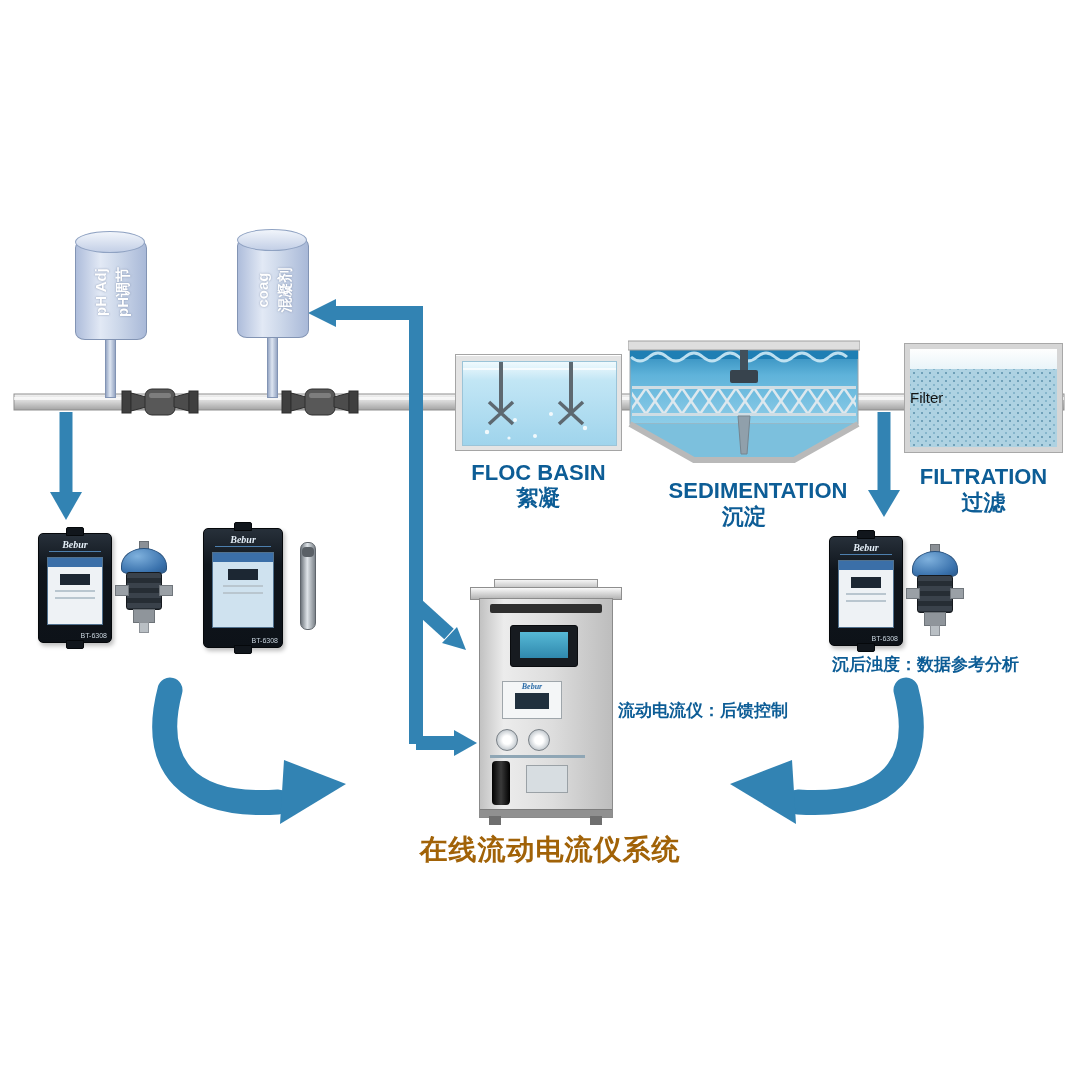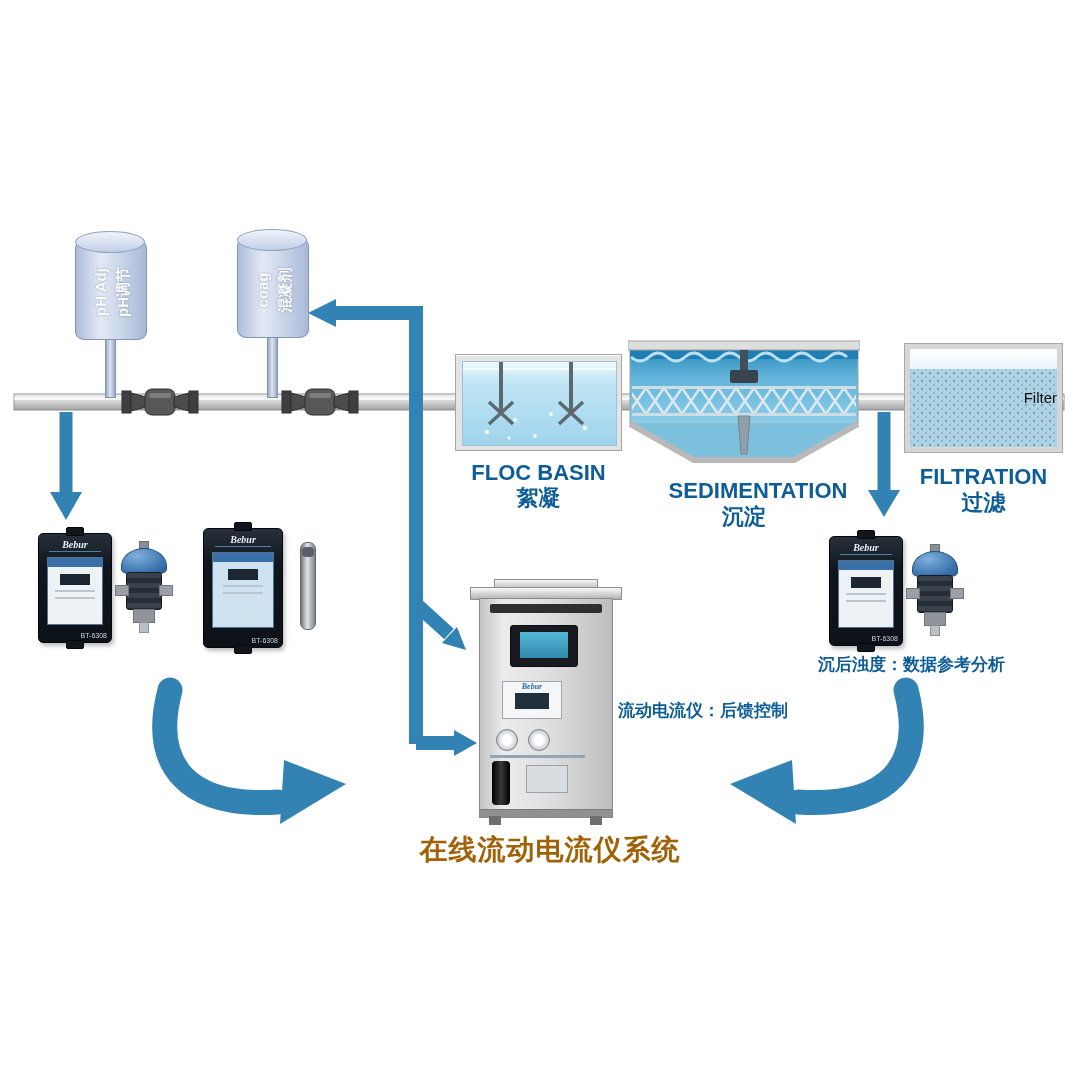--- a/index.html
+++ b/index.html
@@ -27,21 +27,21 @@
 
   
   .filterbox{position:absolute;left:905px;top:344px;width:157px;height:108px;background:#ffffff;
         border:5px solid #d6d6d6;outline:1px solid #a8a8a8;box-sizing:border-box;}
   .filter-top{position:absolute;top:0;left:0;right:0;height:20px;
         background:linear-gradient(#fefefe,#e9f4f9);}
   .filter-media{position:absolute;top:20px;left:0;right:0;bottom:0;background-color:#aed2e2;
         background-image:radial-gradient(#6fa0b8 1.2px,transparent 1.4px),
                          radial-gradient(#86b6cc 1.2px,transparent 1.4px);
         background-size:8px 8px,8px 8px;background-position:0 0,4px 4px;}
-  .filter-word{position:absolute;top:40px;left:0;width:100%;text-align:right;
+  .filter-word{position:absolute;top:40px;left:0;width:100%;text-align:left;
         font-size:15px;color:#111;}
 
   
   .stage-en,.stage-zh{position:absolute;text-align:center;font-weight:bold;font-size:22px;color:#0d5d96;}
   .cap-text{position:absolute;font-weight:bold;font-size:17px;color:#0d5d96;}
   .title{position:absolute;left:390px;top:831px;width:320px;text-align:center;
         font-size:28px;font-weight:bold;color:#a16207;letter-spacing:1px;}
 
   
   .controller{position:absolute;width:72px;height:108px;border-radius:5px;
@@ -314,17 +314,17 @@
     <div class="cab-pump" style="top:130px;left:48px"></div>
     <div class="cab-tube"></div>
     <div class="cab-cyl"></div>
     <div class="cab-box2"></div>
     <div class="cab-base"></div>
   </div>
   <div class="cab-leg" style="left:489px"></div>
   <div class="cab-leg" style="left:590px"></div>
 
   <div class="cap-text" style="left:618px;top:699px;width:220px">流动电流仪：后馈控制</div>
-  <div class="cap-text" style="left:790px;top:653px;width:215px;text-align:right">沉后浊度：数据参考分析</div>
+  <div class="cap-text" style="left:818px;top:653px;width:215px;text-align:center">沉后浊度：数据参考分析</div>
 
   <div class="title">在线流动电流仪系统</div>
 
 </div>
 
 </body></html>

